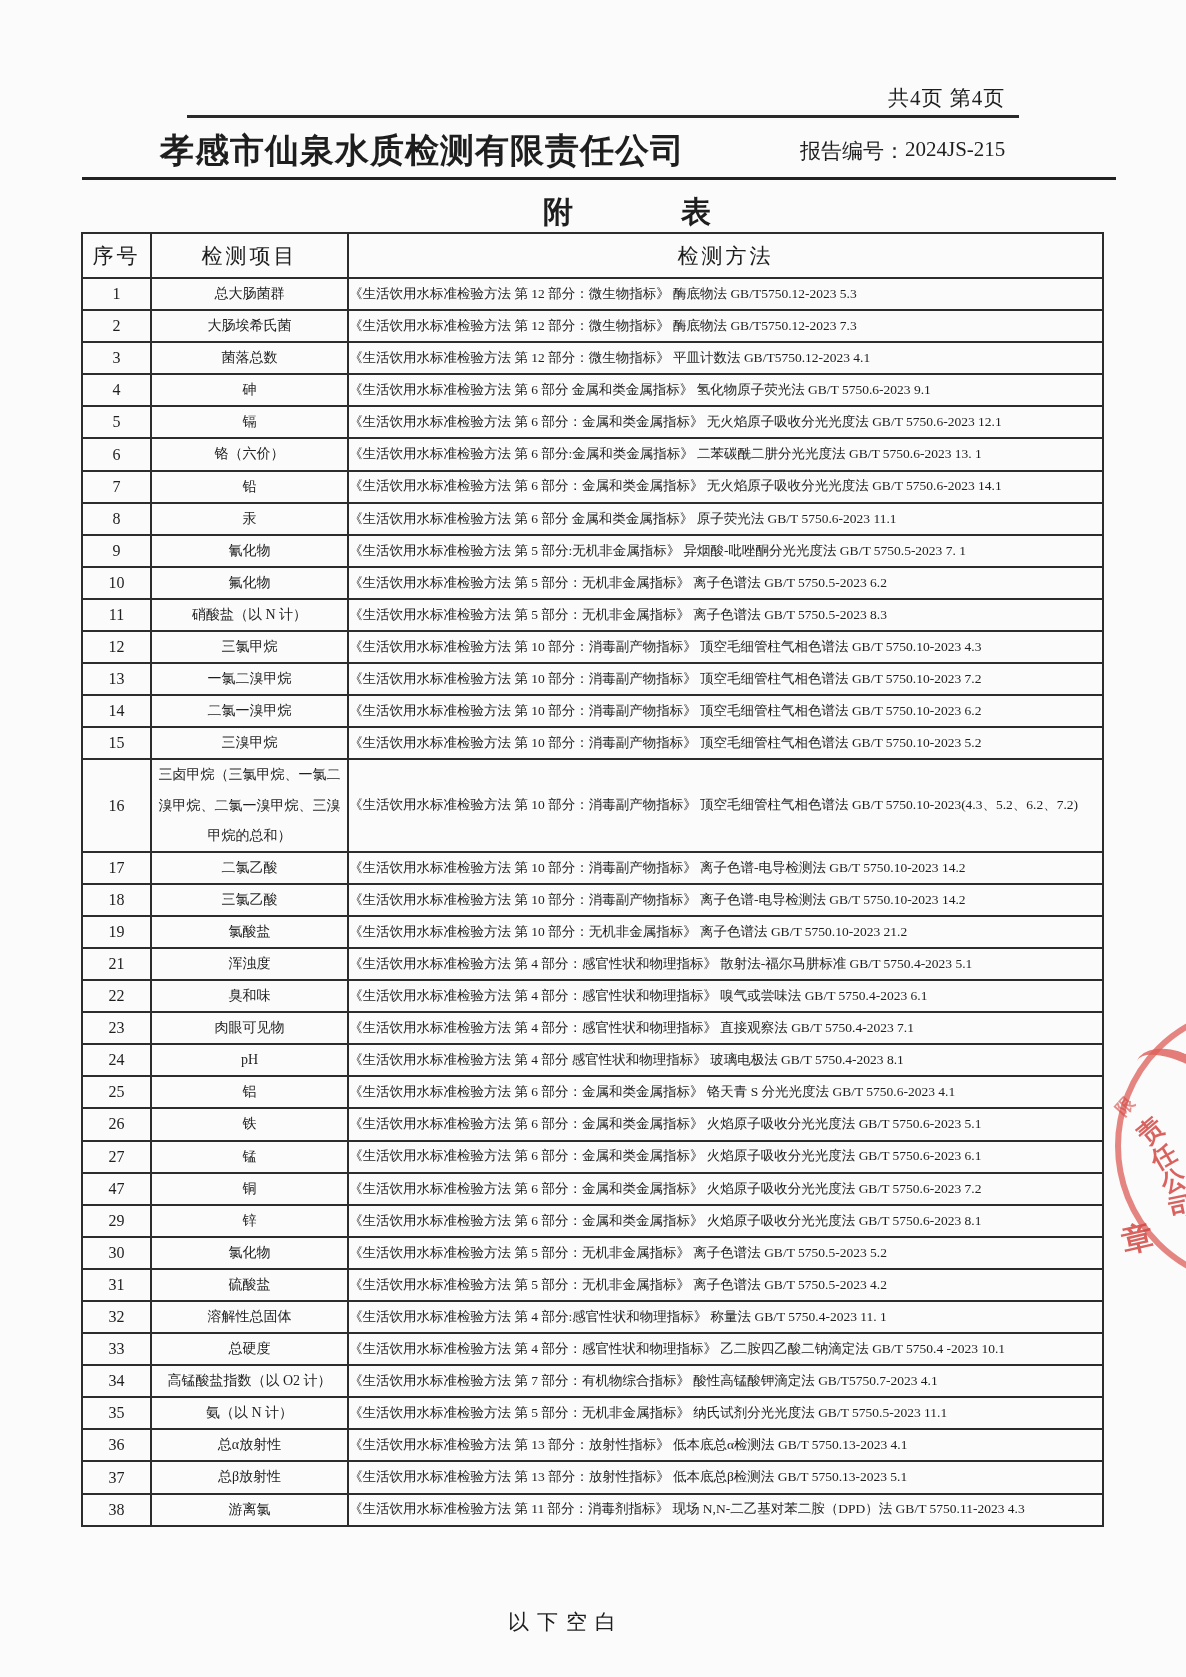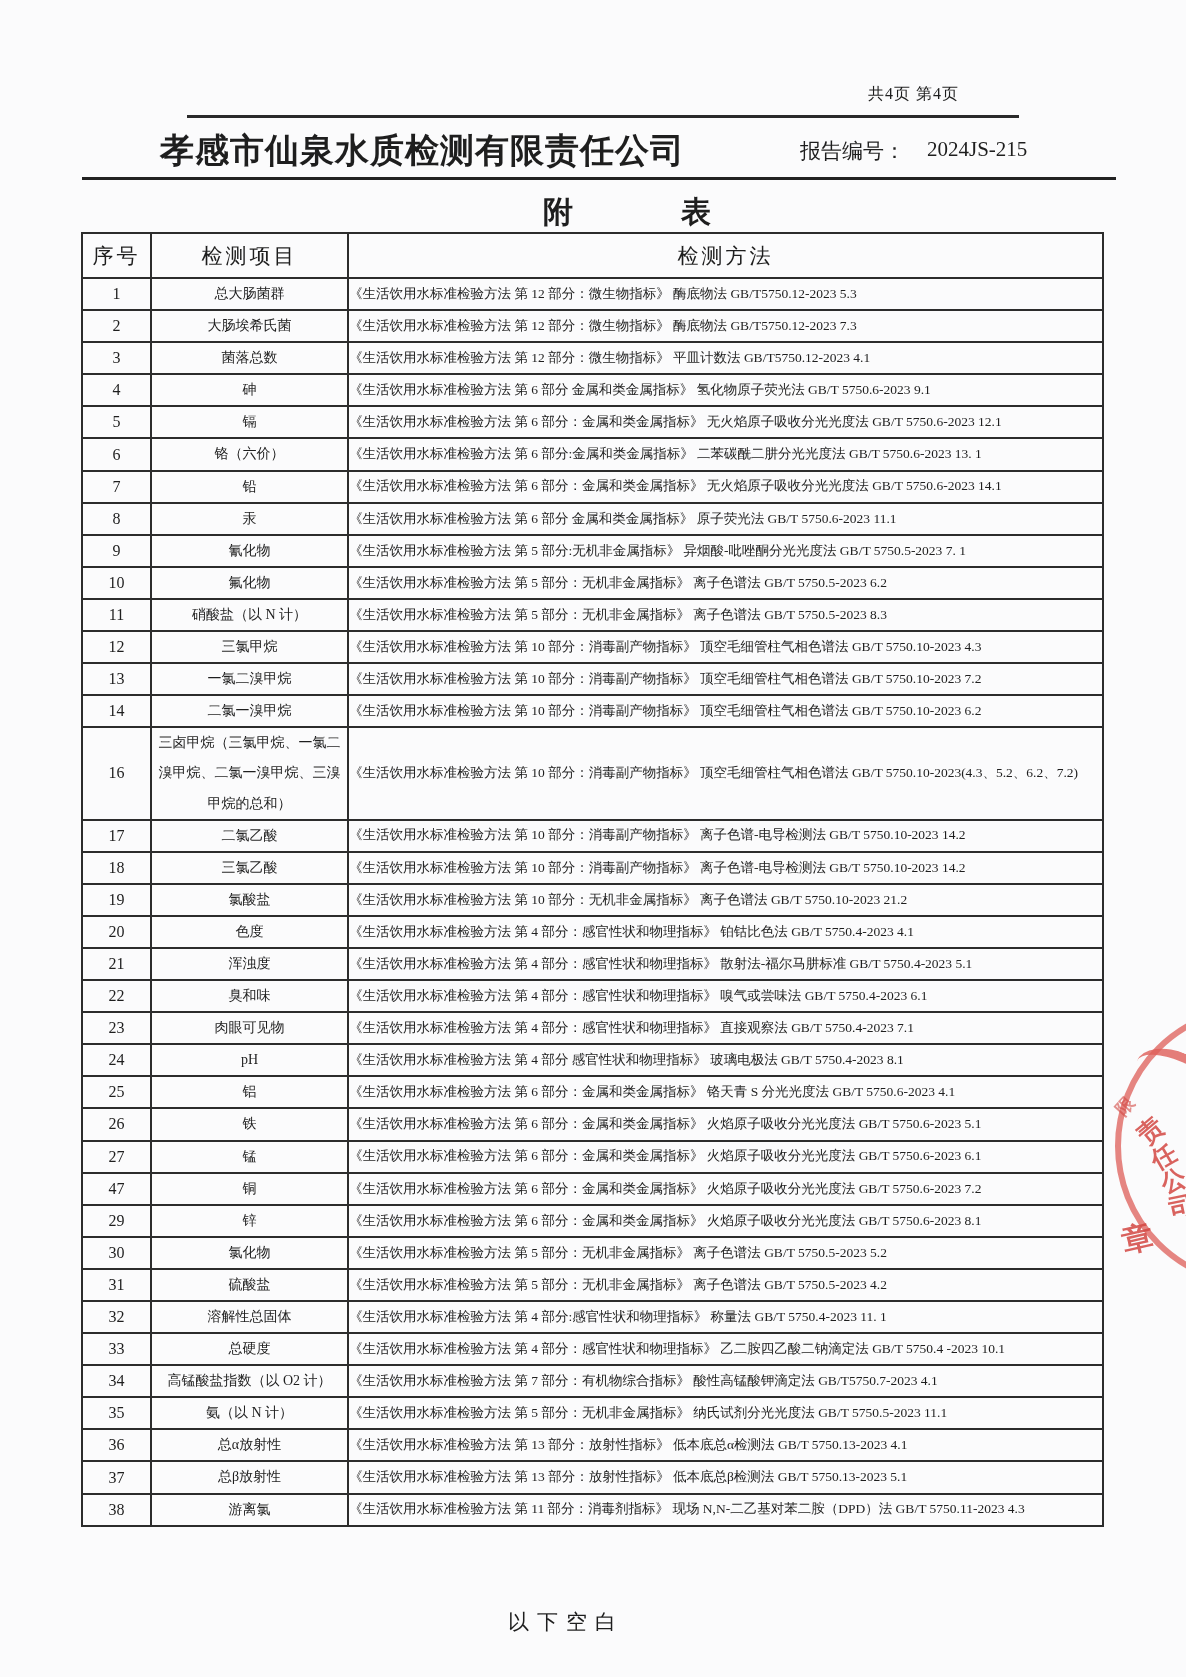--- a/index.html
+++ b/index.html
@@ -6,25 +6,25 @@
   body{
     width:1186px;height:1677px;
     position:relative;overflow:hidden;
     background:#fbfbfc;
     color:#1e1e1e;
     font-family:"Liberation Serif","DejaVu Serif",serif;
   }
   .abs{position:absolute;}
 
   
-  .page-info{left:868px;top:84px;font-size:16px;letter-spacing:1px;}
+  .page-info{left:888px;top:84px;font-size:21px;letter-spacing:1px;}
   .rule1{left:187px;top:115px;width:832px;height:3px;background:#2a2a2a;}
   .company{left:160px;top:128px;font-size:34px;font-weight:bold;letter-spacing:1px;
            font-family:Liberation Sans, sans-serif;}
-  .report-no{left:800px;top:137px;font-size:21px;display:flex;gap:22px;}
+  .report-no{left:800px;top:137px;font-size:21px;display:flex;}
   .rule2{left:82px;top:177px;width:1034px;height:3px;background:#222;}
   .doc-title{left:543px;top:192px;font-size:30px;font-weight:bold;display:flex;gap:108px;}
 
   
   table.methods{
     position:absolute;left:81px;top:232px;width:1021px;
     border-collapse:collapse;table-layout:fixed;
     background:transparent;
   }
   table.methods col.c1{width:69px;}
@@ -172,20 +172,25 @@
     <td class="c-item">一氯二溴甲烷</td>
     <td class="c-method">《生活饮用水标准检验方法 第 10 部分：消毒副产物指标》 顶空毛细管柱气相色谱法 GB/T 5750.10-2023 7.2</td>
   </tr>
 
   <tr>
     <td class="c-no">14</td>
     <td class="c-item">二氯一溴甲烷</td>
     <td class="c-method">《生活饮用水标准检验方法 第 10 部分：消毒副产物指标》 顶空毛细管柱气相色谱法 GB/T 5750.10-2023 6.2</td>
   </tr>
 
+  <tr>
+    <td class="c-no">15</td>
+    <td class="c-item">三溴甲烷</td>
+    <td class="c-method">《生活饮用水标准检验方法 第 10 部分：消毒副产物指标》 顶空毛细管柱气相色谱法 GB/T 5750.10-2023 5.2</td>
+  </tr>
 
   <tr>
     <td class="c-no">16</td>
     <td class="c-item">三卤甲烷（三氯甲烷、一氯二溴甲烷、二氯一溴甲烷、三溴甲烷的总和）</td>
     <td class="c-method">《生活饮用水标准检验方法 第 10 部分：消毒副产物指标》 顶空毛细管柱气相色谱法 GB/T 5750.10-2023(4.3、5.2、6.2、7.2)</td>
   </tr>
 
   <tr>
     <td class="c-no">17</td>
     <td class="c-item">二氯乙酸</td>
@@ -197,25 +202,20 @@
     <td class="c-item">三氯乙酸</td>
     <td class="c-method">《生活饮用水标准检验方法 第 10 部分：消毒副产物指标》 离子色谱-电导检测法 GB/T 5750.10-2023 14.2</td>
   </tr>
 
   <tr>
     <td class="c-no">19</td>
     <td class="c-item">氯酸盐</td>
     <td class="c-method">《生活饮用水标准检验方法 第 10 部分：无机非金属指标》 离子色谱法 GB/T 5750.10-2023 21.2</td>
   </tr>
 
-  <tr>
-    <td class="c-no">20</td>
-    <td class="c-item">色度</td>
-    <td class="c-method">《生活饮用水标准检验方法 第 4 部分：感官性状和物理指标》 铂钴比色法 GB/T 5750.4-2023 4.1</td>
-  </tr>
 
   <tr>
     <td class="c-no">21</td>
     <td class="c-item">浑浊度</td>
     <td class="c-method">《生活饮用水标准检验方法 第 4 部分：感官性状和物理指标》 散射法-福尔马肼标准 GB/T 5750.4-2023 5.1</td>
   </tr>
 
   <tr>
     <td class="c-no">22</td>
     <td class="c-item">臭和味</td>

